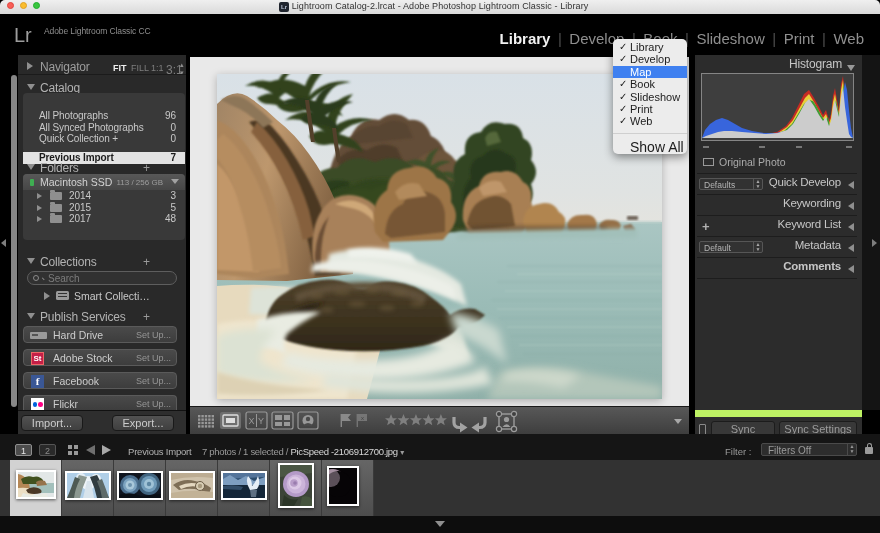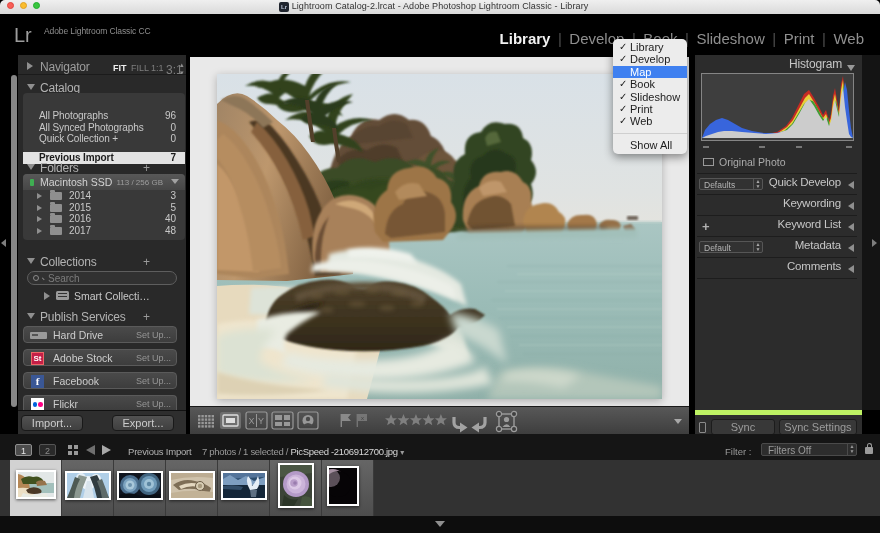--- a/index.html
+++ b/index.html
@@ -75,21 +75,21 @@
   .thumb svg { display:block; }
 
   
   #menu { left:613px; top:39px; width:74px; height:115px; background:#ececec; border-radius:5px;
     box-shadow:0 3px 10px rgba(0,0,0,0.45); font-size:11px; color:#1c1c1c; z-index:50; }
   .mi { position:relative; height:12.4px; line-height:12.5px; }
   .mi .ck { position:absolute; left:6px; top:0; font-size:10px; }
   .mi .ml { position:absolute; left:17px; top:0; }
   .mi-hi { background:#3f80f0; color:#fff; }
   #msep { position:absolute; left:0px; top:94px; width:74px; height:1px; background:#cfcfcf; }
-  #mshow { position:absolute; left:17px; top:100px; font-size:11px; }
+  #mshow { position:absolute; left:17px; top:100px; font-size:14px; }
 </style>
 </head>
 <body>
 
 <div class="abs" id="titlebar">
   <div class="tl" style="left:6.5px; background:#f95f57; border:0.5px solid #e0443e;"></div>
   <div class="tl" style="left:19.5px; background:#fbbd2e; border:0.5px solid #dfa023;"></div>
   <div class="tl" style="left:32.5px; background:#39c53f; border:0.5px solid #1eaf2c;"></div>
   <div id="lrchip">Lr</div>
   <div id="title-text">Lightroom Catalog-2.lrcat - Adobe Photoshop Lightroom Classic - Library</div>
@@ -156,26 +156,20 @@
         <div class="ftri"></div>
         <div class="fic"></div>
         <span class="fnm">2014</span>
         <span class="fct">3</span>
       </div>
     <div class="frow">
         <div class="ftri"></div>
         <div class="fic"></div>
         <span class="fnm">2015</span>
         <span class="fct">5</span>
-      </div>
-    <div class="frow">
-        <div class="ftri"></div>
-        <div class="fic"></div>
-        <span class="fnm">2016</span>
-        <span class="fct">40</span>
       </div>
     <div class="frow">
         <div class="ftri"></div>
         <div class="fic"></div>
         <span class="fnm">2017</span>
         <span class="fct">48</span>
       </div>
   </div>
 
   <div class="ph" style="top:197px;">
@@ -518,30 +512,30 @@
   <div class="rsep" style="top:181px;"></div>
   <div class="rhead" style="top:184px;">
       <span class="t">Metadata</span>
       <div class="arr"></div>
     <div class="dropd" style="top:2px;">
         <span class="dt">Default</span>
         <div class="stp">▲<br>▼</div>
       </div>
   </div>
   <div class="rsep" style="top:202px;"></div>
-  <div class="rhead" style="top:205px;">
+  <div class="rhead" style="top:205px;font-weight:bold;">
       <span class="t">Comments</span>
       <div class="arr"></div>
     </div>
   <div class="rsep" style="top:223px;"></div>
 </div>
 <div class="abs" id="redge"></div>
 <div class="abs" id="rarrow"></div>
 
-<div class="abs" style="left:695px; top:410px; width:167px; height:24px; background:#2e2e2e; border-top:5px solid #bef264;">
+<div class="abs" style="left:695px; top:410px; width:167px; height:24px; background:#2e2e2e; border-top:7px solid #bef264;">
   <div style="position:absolute; left:4px; top:7px; width:7px; height:11px; border:1px solid #8a8a8a; border-radius:1px;"></div>
   <div style="position:absolute; left:16px; top:4px; width:64px; height:16px; background:#383838; border:1px solid #1c1c1c; border-radius:3px; color:#9c9c9c; font-size:11px; text-align:center; line-height:15px;">Sync</div>
   <div style="position:absolute; left:84px; top:4px; width:78px; height:16px; background:#383838; border:1px solid #1c1c1c; border-radius:3px; color:#9c9c9c; font-size:11px; text-align:center; line-height:15px;">Sync Settings</div>
 </div>
 
 <div class="abs" id="fsbar">
   <div style="position:absolute; left:15px; top:10px; width:17px; height:12px; border:1px solid #8f8f8f; border-radius:2px; background:#4c4c4c; color:#e8e8e8; font-size:9px; text-align:center; line-height:12px;">1</div>
   <div style="position:absolute; left:39px; top:10px; width:17px; height:12px; border:1px solid #555; border-radius:2px; background:#2a2a2a; color:#8a8a8a; font-size:9px; text-align:center; line-height:12px;">2</div>
   <div style="position:absolute; left:68px; top:11px; width:4px; height:4px; background:#999;"></div>
   <div style="position:absolute; left:74px; top:11px; width:4px; height:4px; background:#999;"></div>

